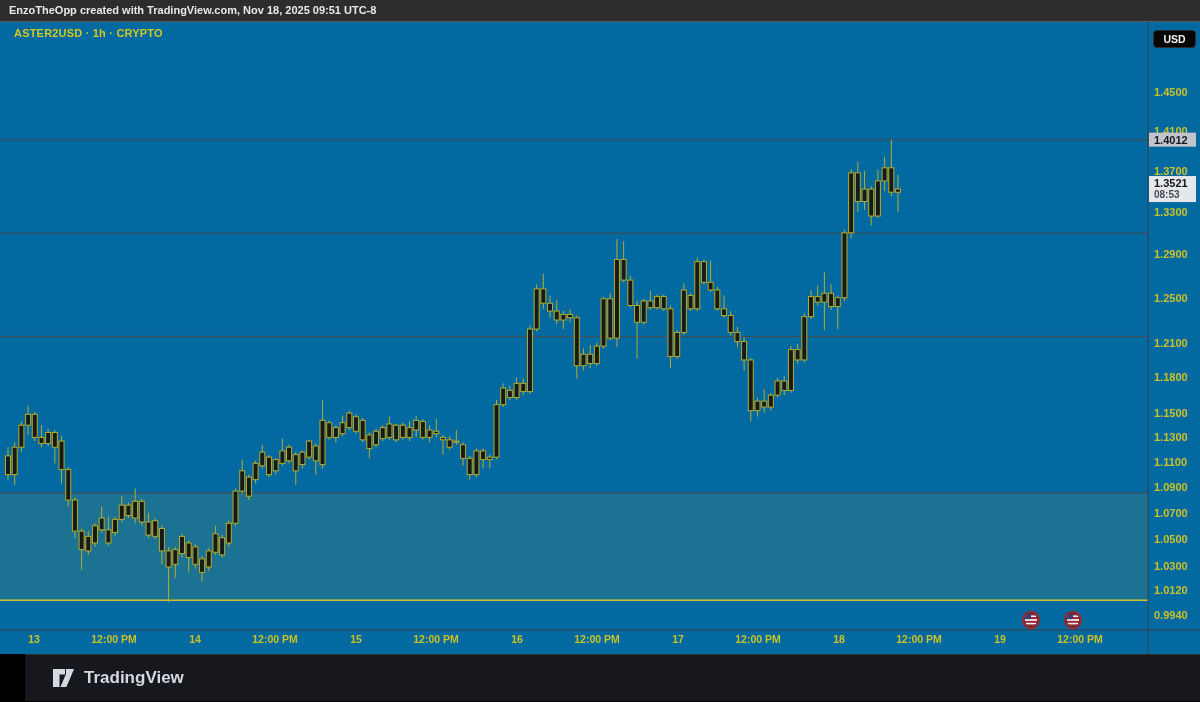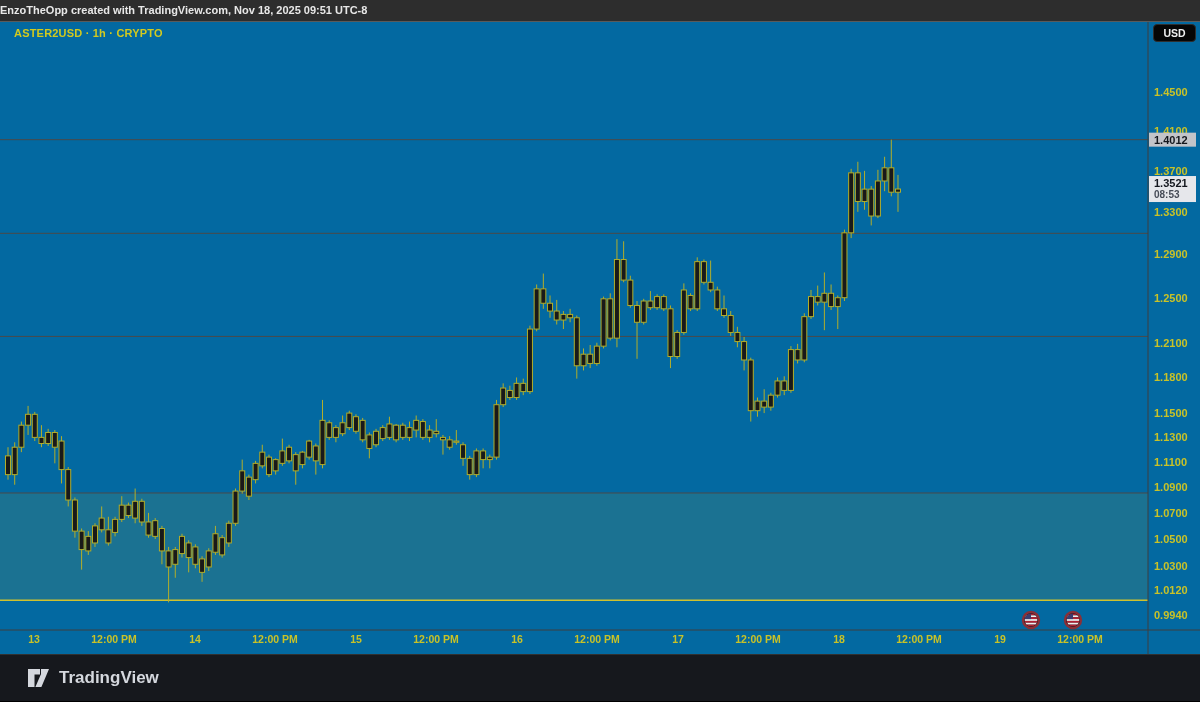--- a/index.html
+++ b/index.html
@@ -1,25 +1,25 @@
 <!DOCTYPE html>
 <html><head>
 <meta charset="utf-8">
 <style>
   html,body{margin:0;padding:0;background:#000;}
   body{width:1200px;height:702px;overflow:hidden;font-family:"Liberation Sans",sans-serif;position:relative;}
   .attribution-bar{height:22px;background:#2d2d2d;border-bottom:1px solid #5a5a5a;color:#e8e8e8;
-    font-size:11px;font-weight:700;line-height:21px;box-sizing:border-box;}
+    font-size:11px;font-weight:700;line-height:21px;padding-left:9px;box-sizing:border-box;}
   .main{position:relative;width:1200px;height:632px;background:#0369a1;}
   #chart-svg{position:absolute;left:0;top:0;}
   .symbol-title{position:absolute;left:14px;top:5px;color:#d2c91f;font-size:11px;font-weight:700;letter-spacing:.2px;z-index:5;}
-  .usd-btn{position:absolute;left:1153px;top:2px;width:43px;height:18px;background:#060606;color:#f0f0f0;
+  .usd-btn{position:absolute;left:1153px;top:8px;width:43px;height:18px;background:#060606;color:#f0f0f0;
     border:1px solid #2e2e2e;border-radius:4px;font-size:10.5px;font-weight:700;line-height:16px;text-align:center;
     box-sizing:border-box;z-index:5;cursor:pointer;}
-  .footer{height:47px;background:#16181d;border-top:1px solid #303030;display:flex;align-items:center;padding-left:27px;box-sizing:border-box;}
+  .footer{height:47px;background:#16181d;border-top:1px solid #303030;display:flex;align-items:center;padding-left:27px;box-sizing:border-box;margin-left:25px;}
   .tv-logo{display:flex;align-items:center;gap:9px;color:#d5d8de;font-size:17px;font-weight:700;cursor:pointer;}
   .tv-logo svg{display:block;}
 </style>
 </head>
 <body>
 
 <div class="attribution-bar">
   <span>EnzoTheOpp created with TradingView.com, Nov 18, 2025 09:51 UTC-8</span>
 </div>
 

